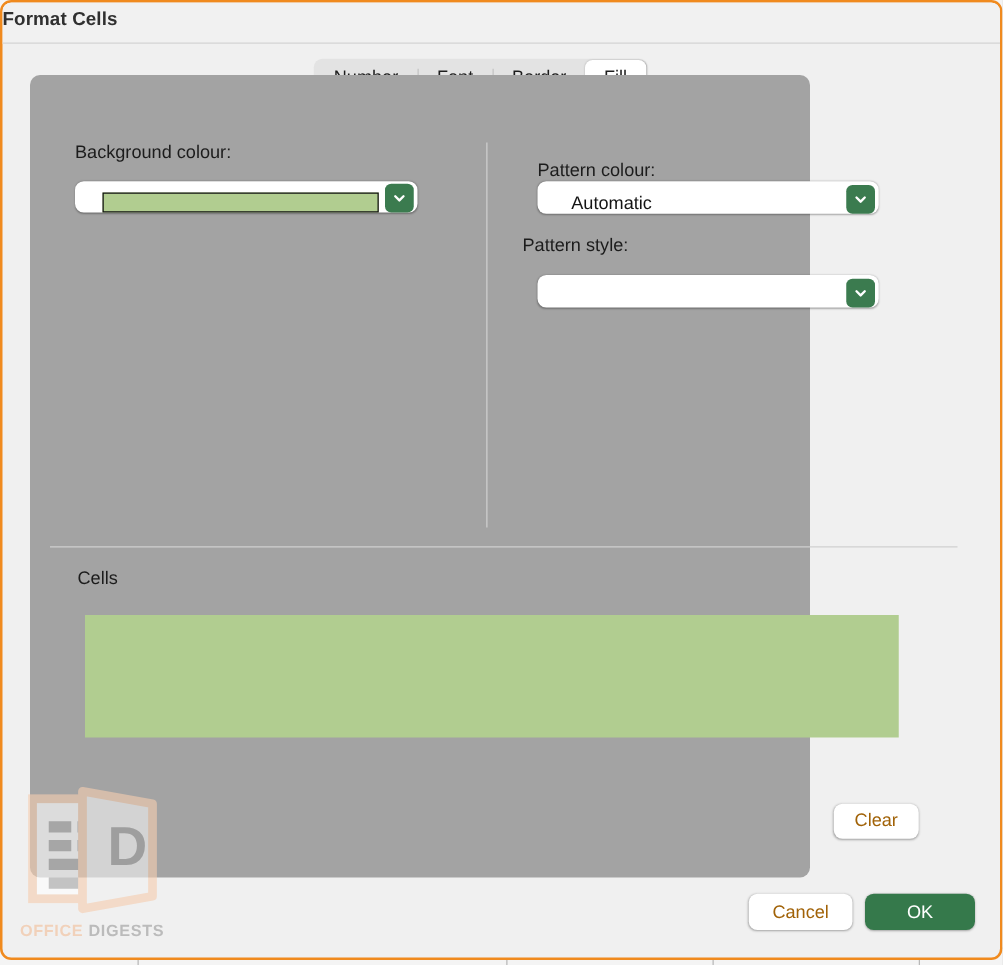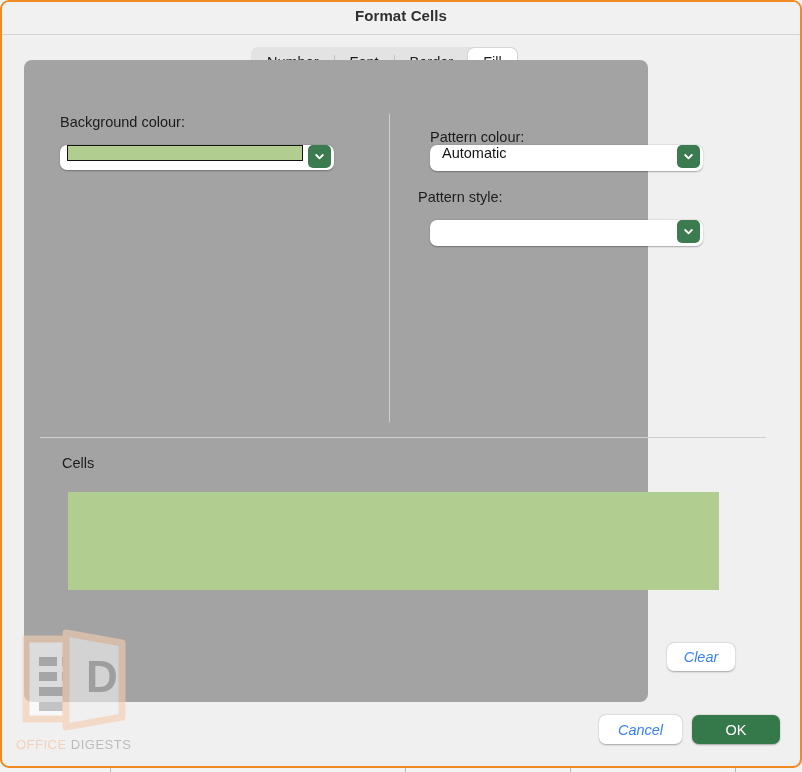--- a/index.html
+++ b/index.html
@@ -54,21 +54,21 @@
     left: 0; top: 0;
     width: 798px;
     height: 32px;
     background: #f1f1f1;
     border-bottom: 1px solid #d4d4d4;
   }
   .title-text {
     position: absolute;
     left: 0; top: 5px;
     width: 798px;
-    text-align: center;
+    text-align: left;
     font-size: 15px;
     font-weight: bold;
     color: #303030;
     letter-spacing: 0.1px;
   }
 
   
   .tabbar {
     position: absolute;
     left: 249px; top: 45px;
@@ -117,21 +117,22 @@
   }
 
   
   .combo {
     position: absolute;
     box-sizing: border-box;
     background: #ffffff;
     border-radius: 7px;
     box-shadow: 0 0.5px 1.5px rgba(0,0,0,0.30);
     display: flex;
-    align-items: flex-start;
+    align-items: flex-end;
+    padding-left: 15px;
   }
   .combo-text {
     flex: 1;
     font-size: 14.5px;
     color: #141414;
     padding-left: 12px;
     white-space: nowrap;
     overflow: hidden;
   }
   .combo-swatch-wrap {
@@ -195,23 +196,22 @@
     border-radius: 7px;
     font-size: 14.5px;
     display: flex;
     align-items: center;
     justify-content: center;
     cursor: default;
     white-space: nowrap;
   }
   .btn-light {
     background: #ffffff;
-    color: #3b82f6;
+    color: #a16207;
     box-shadow: 0 0.5px 1.8px rgba(0,0,0,0.32);
-    font-style: italic;
   }
   .btn-green {
     background: #35794b;
     color: #ffffff;
     box-shadow: 0 0.5px 1.8px rgba(0,0,0,0.32);
   }
   .btn-clear { left: 665px; top: 641px; width: 68px; height: 28px; }
   .btn-cancel { left: 597px; top: 713px; width: 83px; height: 29px; text-align: right; }
   .btn-ok { left: 690px; top: 713px; width: 88px; height: 29px; }
 
@@ -220,21 +220,21 @@
     position: absolute;
     left: 12px; top: 625px;
     width: 140px; height: 128px;
     opacity: 0.62;
     pointer-events: none;
   }
   .wm-text {
     position: absolute;
     left: 14px; top: 735px;
     font-size: 13px;
-    font-weight: normal;
+    font-weight: bold;
     letter-spacing: 0.5px;
     opacity: 0.72;
     pointer-events: none;
   }
   .wm-office { color: #f2c6a6; }
   .wm-digests { color: #a8a8a8; }
 </style>
 </head>
 <body>
 

